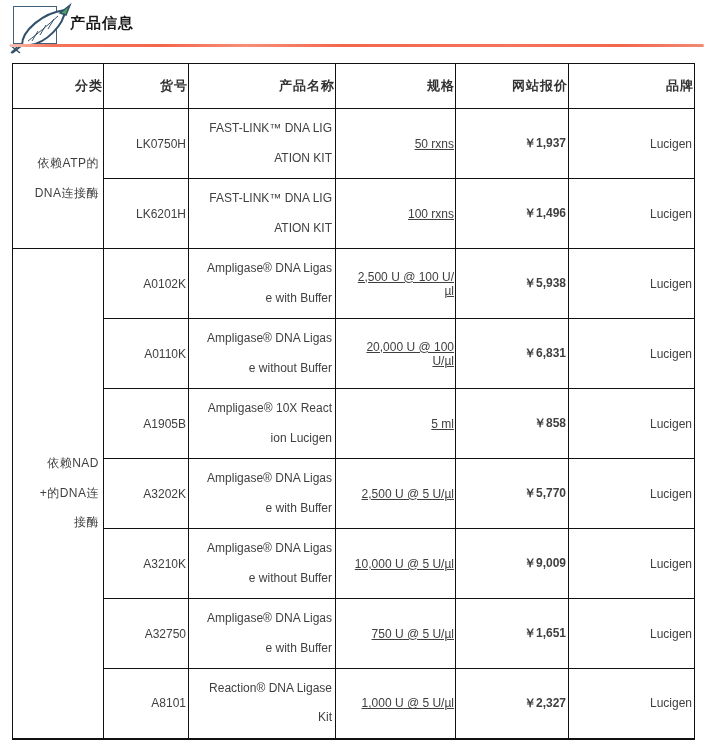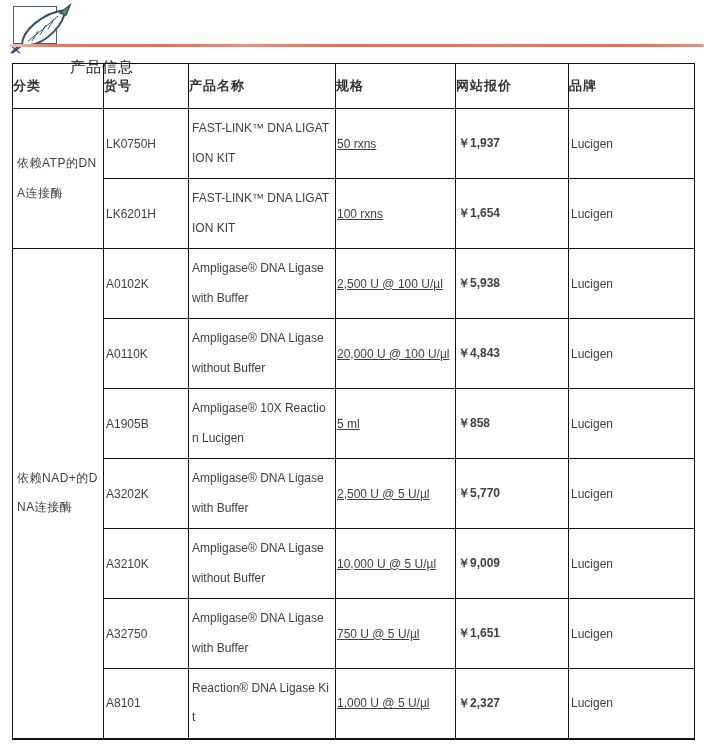--- a/index.html
+++ b/index.html
@@ -16,46 +16,46 @@
   .doc-header { position:absolute; top:0; left:0; width:100%; height:63px; }
   .icon-box {
     position:absolute; left:13px; top:6px;
     width:44px; height:38px;
     border:1px solid #41607a;
     background:#ffffff;
   }
   .quill { position:absolute; left:8px; top:1px; width:66px; height:56px; }
   .page-title {
     position:absolute; left:70px; top:14px;
-    font-size:15px; font-weight:normal; color:#1a1a1a;
+    font-size:15px; font-weight:bold; color:#1a1a1a;
     letter-spacing:1px;
-    margin-top:44px;
   }
   .accent-line {
     position:absolute; top:44px; left:10px; right:0;
     height:3px; border-radius:2px;
     background:linear-gradient(90deg,
       #fbc0b2 0%, #f4745a 6%, #f3664c 22%, #f78e77 34%,
       #f3664c 48%, #f4745c 72%, #f3664c 88%, #f08a75 100%);
   }
   
   table.products {
     position:absolute; top:63px; left:12px;
     width:682px;
     border-collapse:collapse;
     table-layout:fixed;
     border:1px solid #111111;
     border-bottom:2px solid #111111;
   }
   table.products th, table.products td {
     border:1px solid #111111;
-    text-align:left;
+    text-align:right;
     vertical-align:middle;
     color:#3f3f3f;
     overflow:hidden;
+    padding-left:18px;
   }
   table.products th {
     height:45px;
     font-size:13px;
     font-weight:bold;
     color:#333333;
     letter-spacing:1px;
   }
   table.products td { height:70px; font-size:12px; }
   td.cat {
@@ -125,36 +125,36 @@
           <td class="sku">LK0750H</td>
           <td class="name">FAST-LINK™ DNA LIGATION KIT</td>
           <td class="spec">50 rxns</td>
           <td class="price">￥1,937</td>
           <td class="brand">Lucigen</td>
         </tr>
         <tr>
           <td class="sku">LK6201H</td>
           <td class="name">FAST-LINK™ DNA LIGATION KIT</td>
           <td class="spec">100 rxns</td>
-          <td class="price">￥1,654</td>
+          <td class="price">￥1,496</td>
           <td class="brand">Lucigen</td>
         </tr>
         <tr>
           <td rowspan="7" class="cat">依赖NAD+的DNA连接酶</td>
           <td class="sku">A0102K</td>
           <td class="name">Ampligase® DNA Ligase with Buffer</td>
           <td class="spec">2,500 U @ 100 U/µl</td>
           <td class="price">￥5,938</td>
           <td class="brand">Lucigen</td>
         </tr>
         <tr>
           <td class="sku">A0110K</td>
           <td class="name">Ampligase® DNA Ligase without Buffer</td>
           <td class="spec">20,000 U @ 100 U/µl</td>
-          <td class="price">￥4,843</td>
+          <td class="price">￥6,831</td>
           <td class="brand">Lucigen</td>
         </tr>
         <tr>
           <td class="sku">A1905B</td>
           <td class="name">Ampligase® 10X Reaction Lucigen</td>
           <td class="spec">5 ml</td>
           <td class="price">￥858</td>
           <td class="brand">Lucigen</td>
         </tr>
         <tr>

